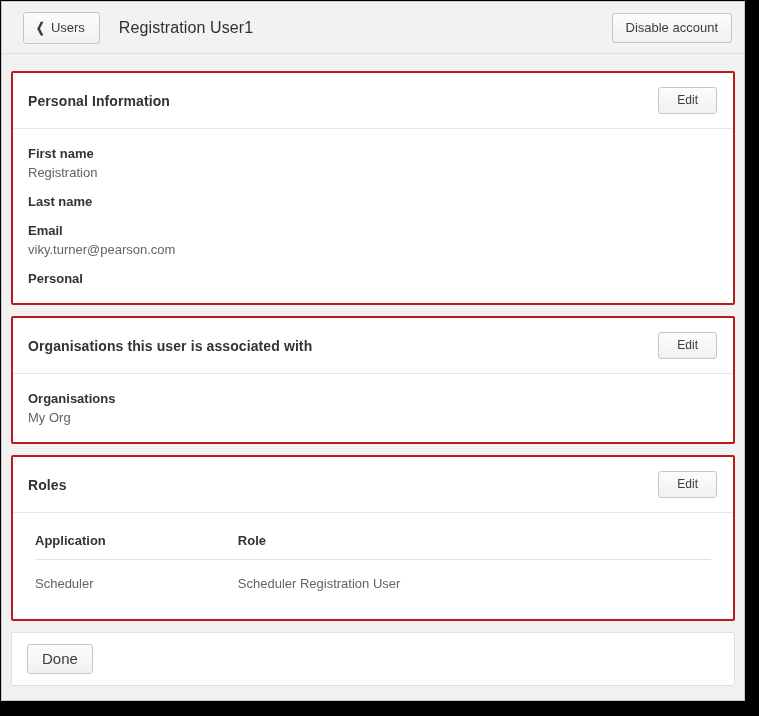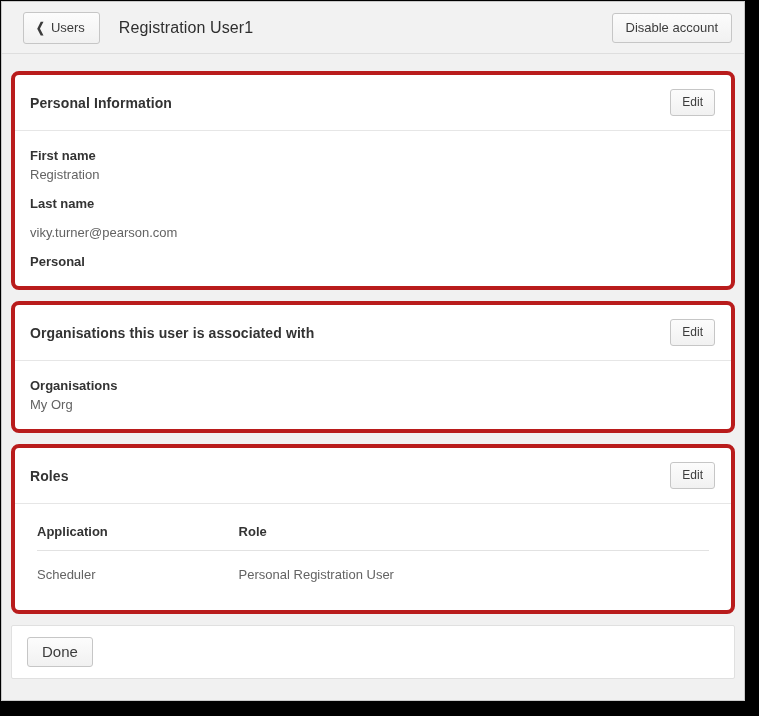--- a/index.html
+++ b/index.html
@@ -93,43 +93,43 @@
   .toolbar-spacer { flex: 1 1 auto; }
 
   
   .body-area {
     padding: 17px 9px 0 9px;
     box-sizing: border-box;
     height: 647px;
   }
   .panel {
     background: #ffffff;
-    border: 4px solid #b91c1c;
-    border-radius: 8px;
+    border: 2px solid #b91c1c;
+    border-radius: 2px;
     margin-bottom: 11px;
   }
   .panel-head {
     position: relative;
     display: flex;
     align-items: center;
     padding: 14px 16px 14px 15px;
     border-bottom: 1px solid #e6e6e6;
     min-height: 22px;
     box-sizing: border-box;
   }
   .panel-title {
     font-size: 14px;
     font-weight: bold;
     color: #333333;
     letter-spacing: 0.1px;
   }
   .head-spacer { flex: 1 1 auto; }
   .edit-btn {
     font-size: 12px;
-    padding: 6px 11px;
+    padding: 6px 18px;
     line-height: 13px;
   }
 
   .panel-body {
     padding: 15px 15px 15px 15px;
   }
   .field { margin-bottom: 10px; }
   .field:last-child { margin-bottom: 0; }
   .field-label {
     font-size: 13px;
@@ -207,20 +207,21 @@
         </div>
         <div class="panel-body">
           <div class="field">
             <div class="field-label">First name</div>
             <div class="field-value">Registration</div>
           </div>
           <div class="field">
             <div class="field-label">Last name</div>
           </div>
           <div class="field">
+            <div class="field-label">Email</div>
             <div class="field-value">viky.turner@pearson.com</div>
           </div>
           <div class="field">
             <div class="field-label">Personal</div>
           </div>
         </div>
       </div>
 
       <div class="panel">
         <div class="panel-head">
@@ -246,21 +247,21 @@
           <table class="roles">
             <thead>
               <tr>
                 <th class="col-app">Application</th>
                 <th>Role</th>
               </tr>
             </thead>
             <tbody>
               <tr>
                 <td>Scheduler</td>
-                <td>Personal Registration User</td>
+                <td>Scheduler Registration User</td>
               </tr>
             </tbody>
           </table>
         </div>
       </div>
 
       <div class="footer">
         <button class="btn done-btn">Done</button>
       </div>
 

